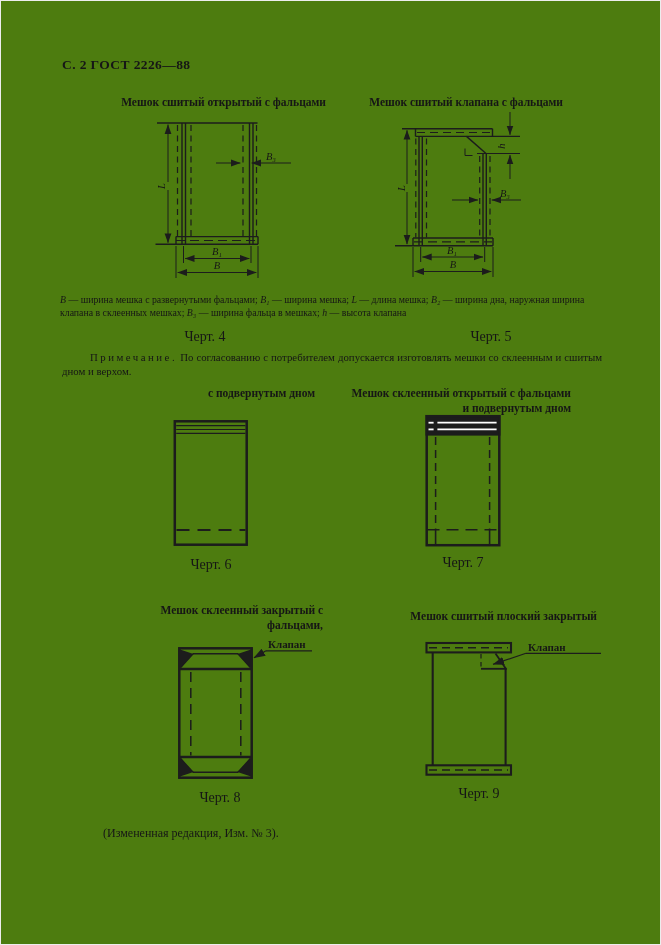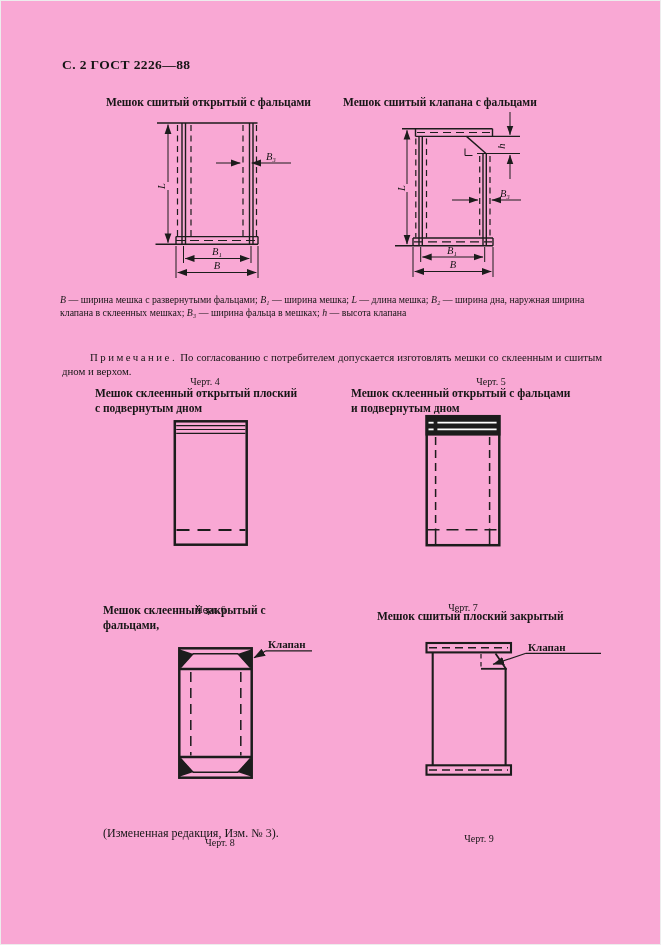--- a/index.html
+++ b/index.html
@@ -1,22 +1,22 @@
 <!DOCTYPE html>
 <html><head>
 <meta charset="utf-8">
 <style>
   html,body{margin:0;padding:0;background:#ffffff;}
-  .page{position:relative;width:661px;height:945px;background:#f9a8d4;overflow:hidden;
+  .page{position:relative;width:661px;height:945px;background:#4d7c0f;overflow:hidden;
         font-family:"Liberation Serif",serif;color:#161616;box-shadow:inset 0 0 0 1px #ededed;}
   .hdr{position:absolute;left:62px;top:57px;font-size:13.5px;font-weight:bold;letter-spacing:.4px;}
-  .ftitle{position:absolute;text-align:left;font-weight:bold;font-size:11.5px;line-height:1.32;}
+  .ftitle{position:absolute;text-align:right;font-weight:bold;font-size:11.5px;line-height:1.32;}
   .legend{position:absolute;left:60px;top:293px;width:542px;font-size:9.8px;line-height:1.35;}
   .legend .t{font-style:italic;}
-  .chert{position:absolute;width:74px;text-align:center;font-size:10px;margin-top:47px;}
+  .chert{position:absolute;width:74px;text-align:center;font-size:14px;}
   .note{position:absolute;left:62px;top:351px;width:540px;font-size:10.8px;line-height:1.28;
         text-align:justify;text-indent:28px;}
   .note .nlabel{letter-spacing:2.5px;}
   .footer{position:absolute;left:103px;top:826px;font-size:12px;font-weight:normal;}
   .fig-svg{position:absolute;}
   
   .s10{stroke:#1c1c1c;stroke-width:1;fill:none;}
   .s12{stroke:#1c1c1c;stroke-width:1.2;fill:none;}
   .s13{stroke:#1c1c1c;stroke-width:1.3;fill:none;}
   .s14{stroke:#1c1c1c;stroke-width:1.4;fill:none;}
@@ -172,21 +172,20 @@
 
   <div class="chert" style="left:168px;top:329px">Черт. 4</div>
   <div class="chert" style="left:454px;top:329px">Черт. 5</div>
 
   <div class="note">
     <span class="nlabel">Примечание.</span>
     <span>По согласованию с потребителем допускается изготовлять мешки со склеенным и сшитым дном и верхом.</span>
   </div>
 
   <div class="ftitle" style="left:95px;top:386px;width:220px">
-    <div>Мешок склеенный открытый плоский</div>
     <div>с подвернутым дном</div>
   </div>
   <div class="ftitle" style="left:351px;top:386px;width:220px">
     <div>Мешок склеенный открытый с фальцами</div>
     <div>и подвернутым дном</div>
   </div>
 
   <svg class="fig-svg" style="left:165px;top:413px" width="95" height="140" viewBox="165 413 95 140">
     <rect class="s24" x="174.8" y="421.3" width="71.9" height="123.4"></rect>
     <g class="s12">

